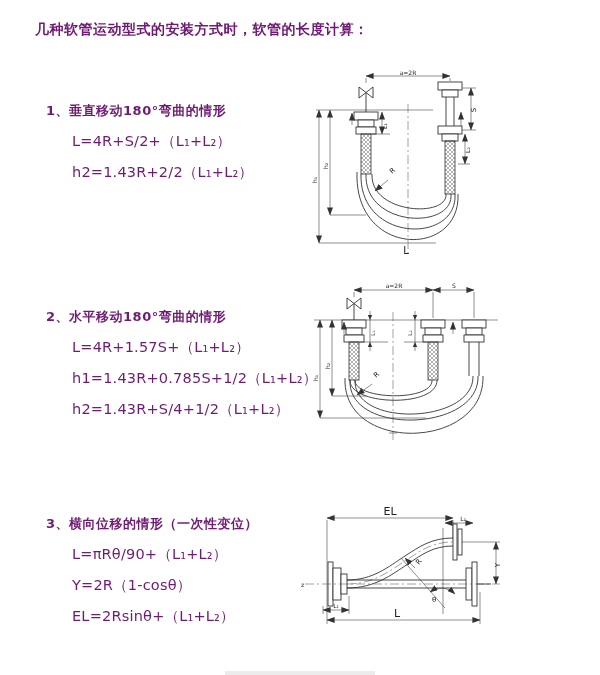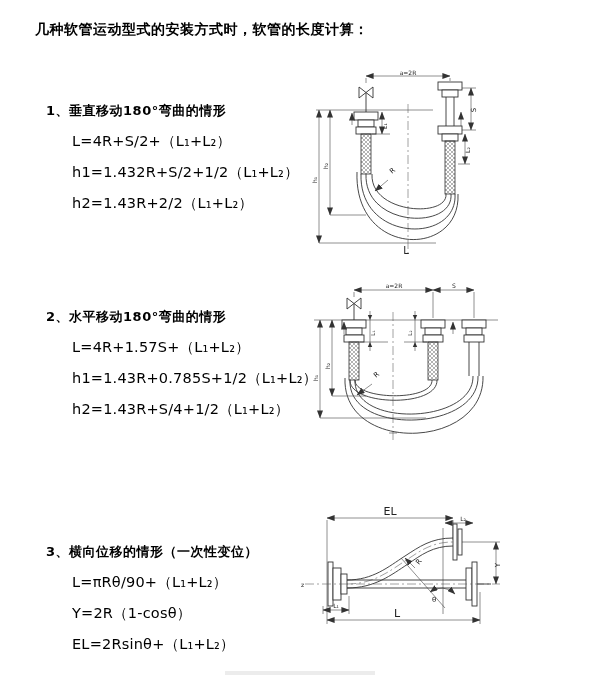--- a/index.html
+++ b/index.html
@@ -1,22 +1,22 @@
 <!DOCTYPE html>
 <html><head>
 <meta charset="utf-8">
 <style>
   html,body{margin:0;padding:0;background:#fff;}
   .page{position:relative;width:600px;height:675px;background:#ffffff;overflow:hidden;
-        font-family:"DejaVu Sans","Liberation Sans",sans-serif;color:#000000;}
+        font-family:"DejaVu Sans","Liberation Sans",sans-serif;color:#701a75;}
   .title{position:absolute;left:35px;top:21px;font-size:14px;font-weight:700;letter-spacing:.5px;}
   .sec{position:absolute;left:46px;}
   .sec .hd{margin:0;font-size:13px;font-weight:700;letter-spacing:.5px;}
   .sec .f{margin:12px 0 0 26px;font-size:14.5px;font-weight:400;letter-spacing:.2px;}
-  #sec1{top:102px;} #sec2{top:308px;} #sec3{top:515px;margin-top:28px;}
+  #sec1{top:102px;} #sec2{top:308px;} #sec3{top:515px;}
   .dsvg{position:absolute;}
   #d1{left:308px;top:68px;} #d2{left:308px;top:278px;} #d3{left:293px;top:498px;}
   svg text{fill:#222;font-family:"DejaVu Sans",sans-serif;}
   .dl{font-size:7px;} .ds{font-size:6px;} .dxs{font-size:5.5px;}
   .dL{font-size:10px;} .dEL{font-size:11px;}
   .st{stroke:#333;fill:none;stroke-width:.9;}
   .dim{stroke:#333;fill:none;stroke-width:.55;}
   .cl{stroke:#555;fill:none;stroke-width:.55;stroke-dasharray:9 3 2 3;}
   .fl{fill:#fff;stroke:#333;stroke-width:.9;}
   .br{fill:url(#ht);stroke:#333;stroke-width:.8;}
@@ -26,21 +26,20 @@
 </head>
 <body>
 
 <div class="page">
 
   <div class="title">几种软管运动型式的安装方式时，软管的长度计算：</div>
 
   <div class="sec" id="sec1">
     <p class="hd">1、垂直移动180°弯曲的情形</p>
     <p class="f">L=4R+S/2+（L₁+L₂）</p>
-    <p class="f">h1=1.432R+S/2+1/2（L₁+L₂）</p>
     <p class="f">h2=1.43R+2/2（L₁+L₂）</p>
   </div>
 
   <div class="sec" id="sec2">
     <p class="hd">2、水平移动180°弯曲的情形</p>
     <p class="f">L=4R+1.57S+（L₁+L₂）</p>
     <p class="f">h1=1.43R+0.785S+1/2（L₁+L₂）</p>
     <p class="f">h2=1.43R+S/4+1/2（L₁+L₂）</p>
   </div>
 

